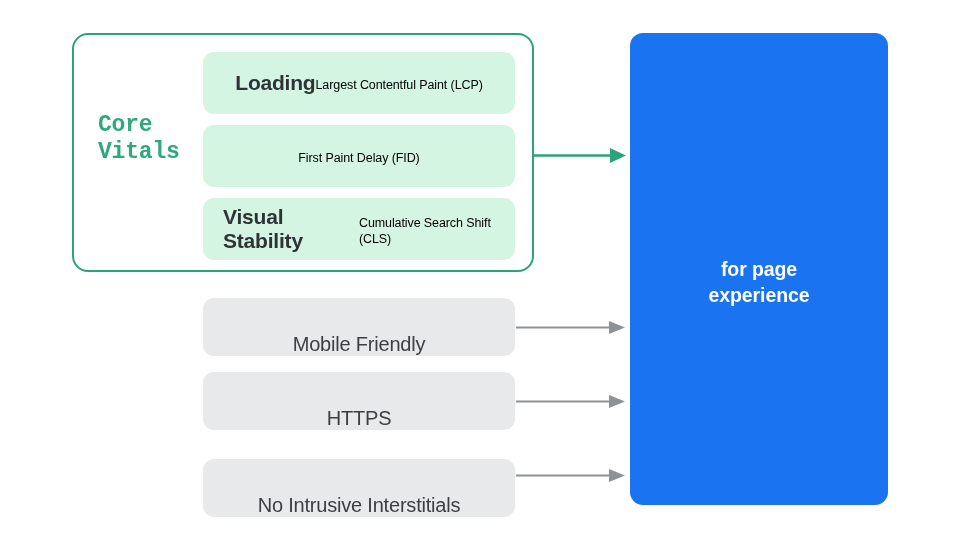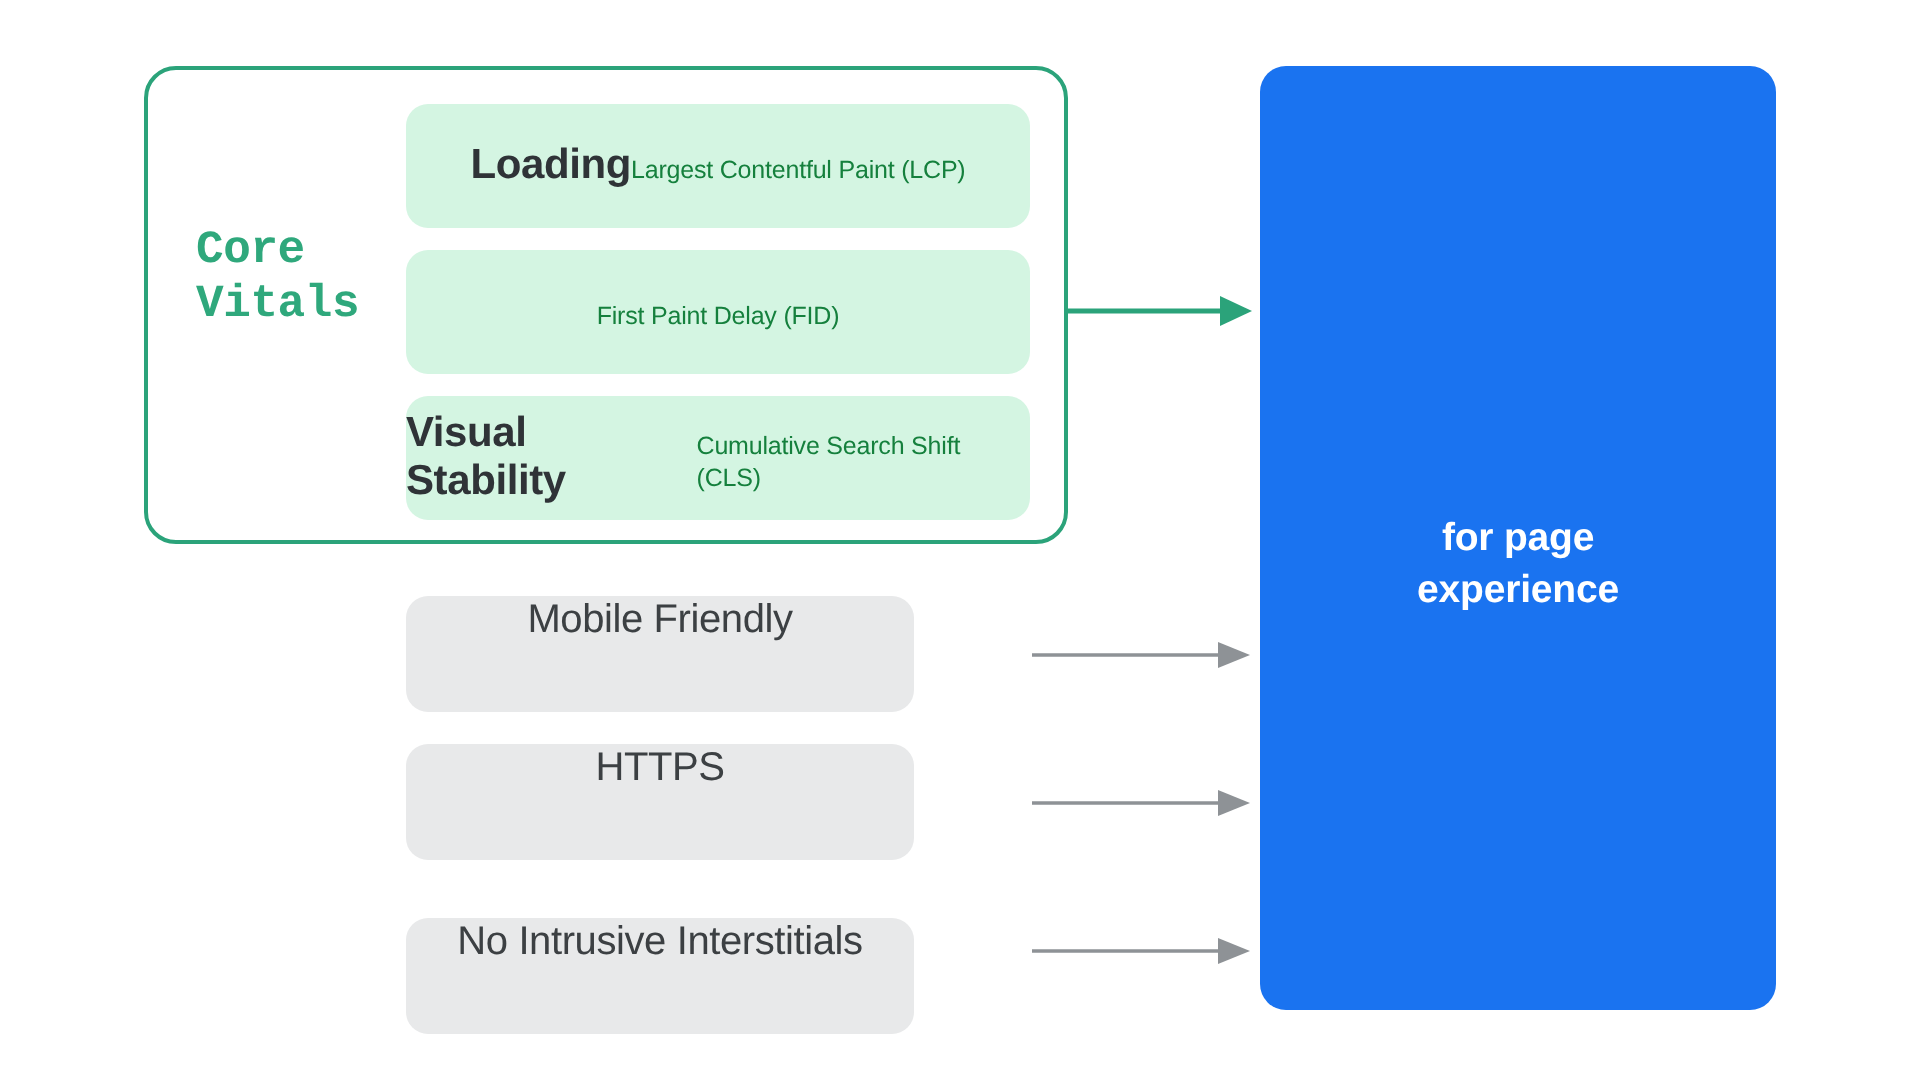--- a/index.html
+++ b/index.html
@@ -59,47 +59,47 @@
     background: #d4f5e2;
     border-radius: 11px;
     box-sizing: border-box;
     display: flex;
     flex-direction: row;
     align-items: center;
     justify-content: center;
   }
   .metric-card.m1 { top: 52px; }
   .metric-card.m2 { top: 125px; }
-  .metric-card.m3 { top: 198px; }
+  .metric-card.m3 { top: 198px; padding-left: 20px; }
 
   .metric-title {
     font-size: 21px;
     font-weight: bold;
     color: #2f3337;
     line-height: 24px;
     letter-spacing: -0.2px;
   }
   .metric-sub {
     font-size: 12.5px;
-    color: #15803d;
+    color: #000000;
     line-height: 16px;
     margin-top: 3px;
     letter-spacing: -0.1px;
   }
 
   
   .factor-box {
     position: absolute;
     left: 203px;
-    width: 254px;
+    width: 312px;
     height: 58px;
     background: #e8e9ea;
     border-radius: 11px;
     display: flex;
-    align-items: flex-start;
+    align-items: flex-end;
     justify-content: center;
   }
   .factor-box.f1 { top: 298px; }
   .factor-box.f2 { top: 372px; }
   .factor-box.f3 { top: 446px; margin-top: 13px; }
 
   .factor-label {
     font-size: 20px;
     color: #3c4043;
     line-height: 24px;

